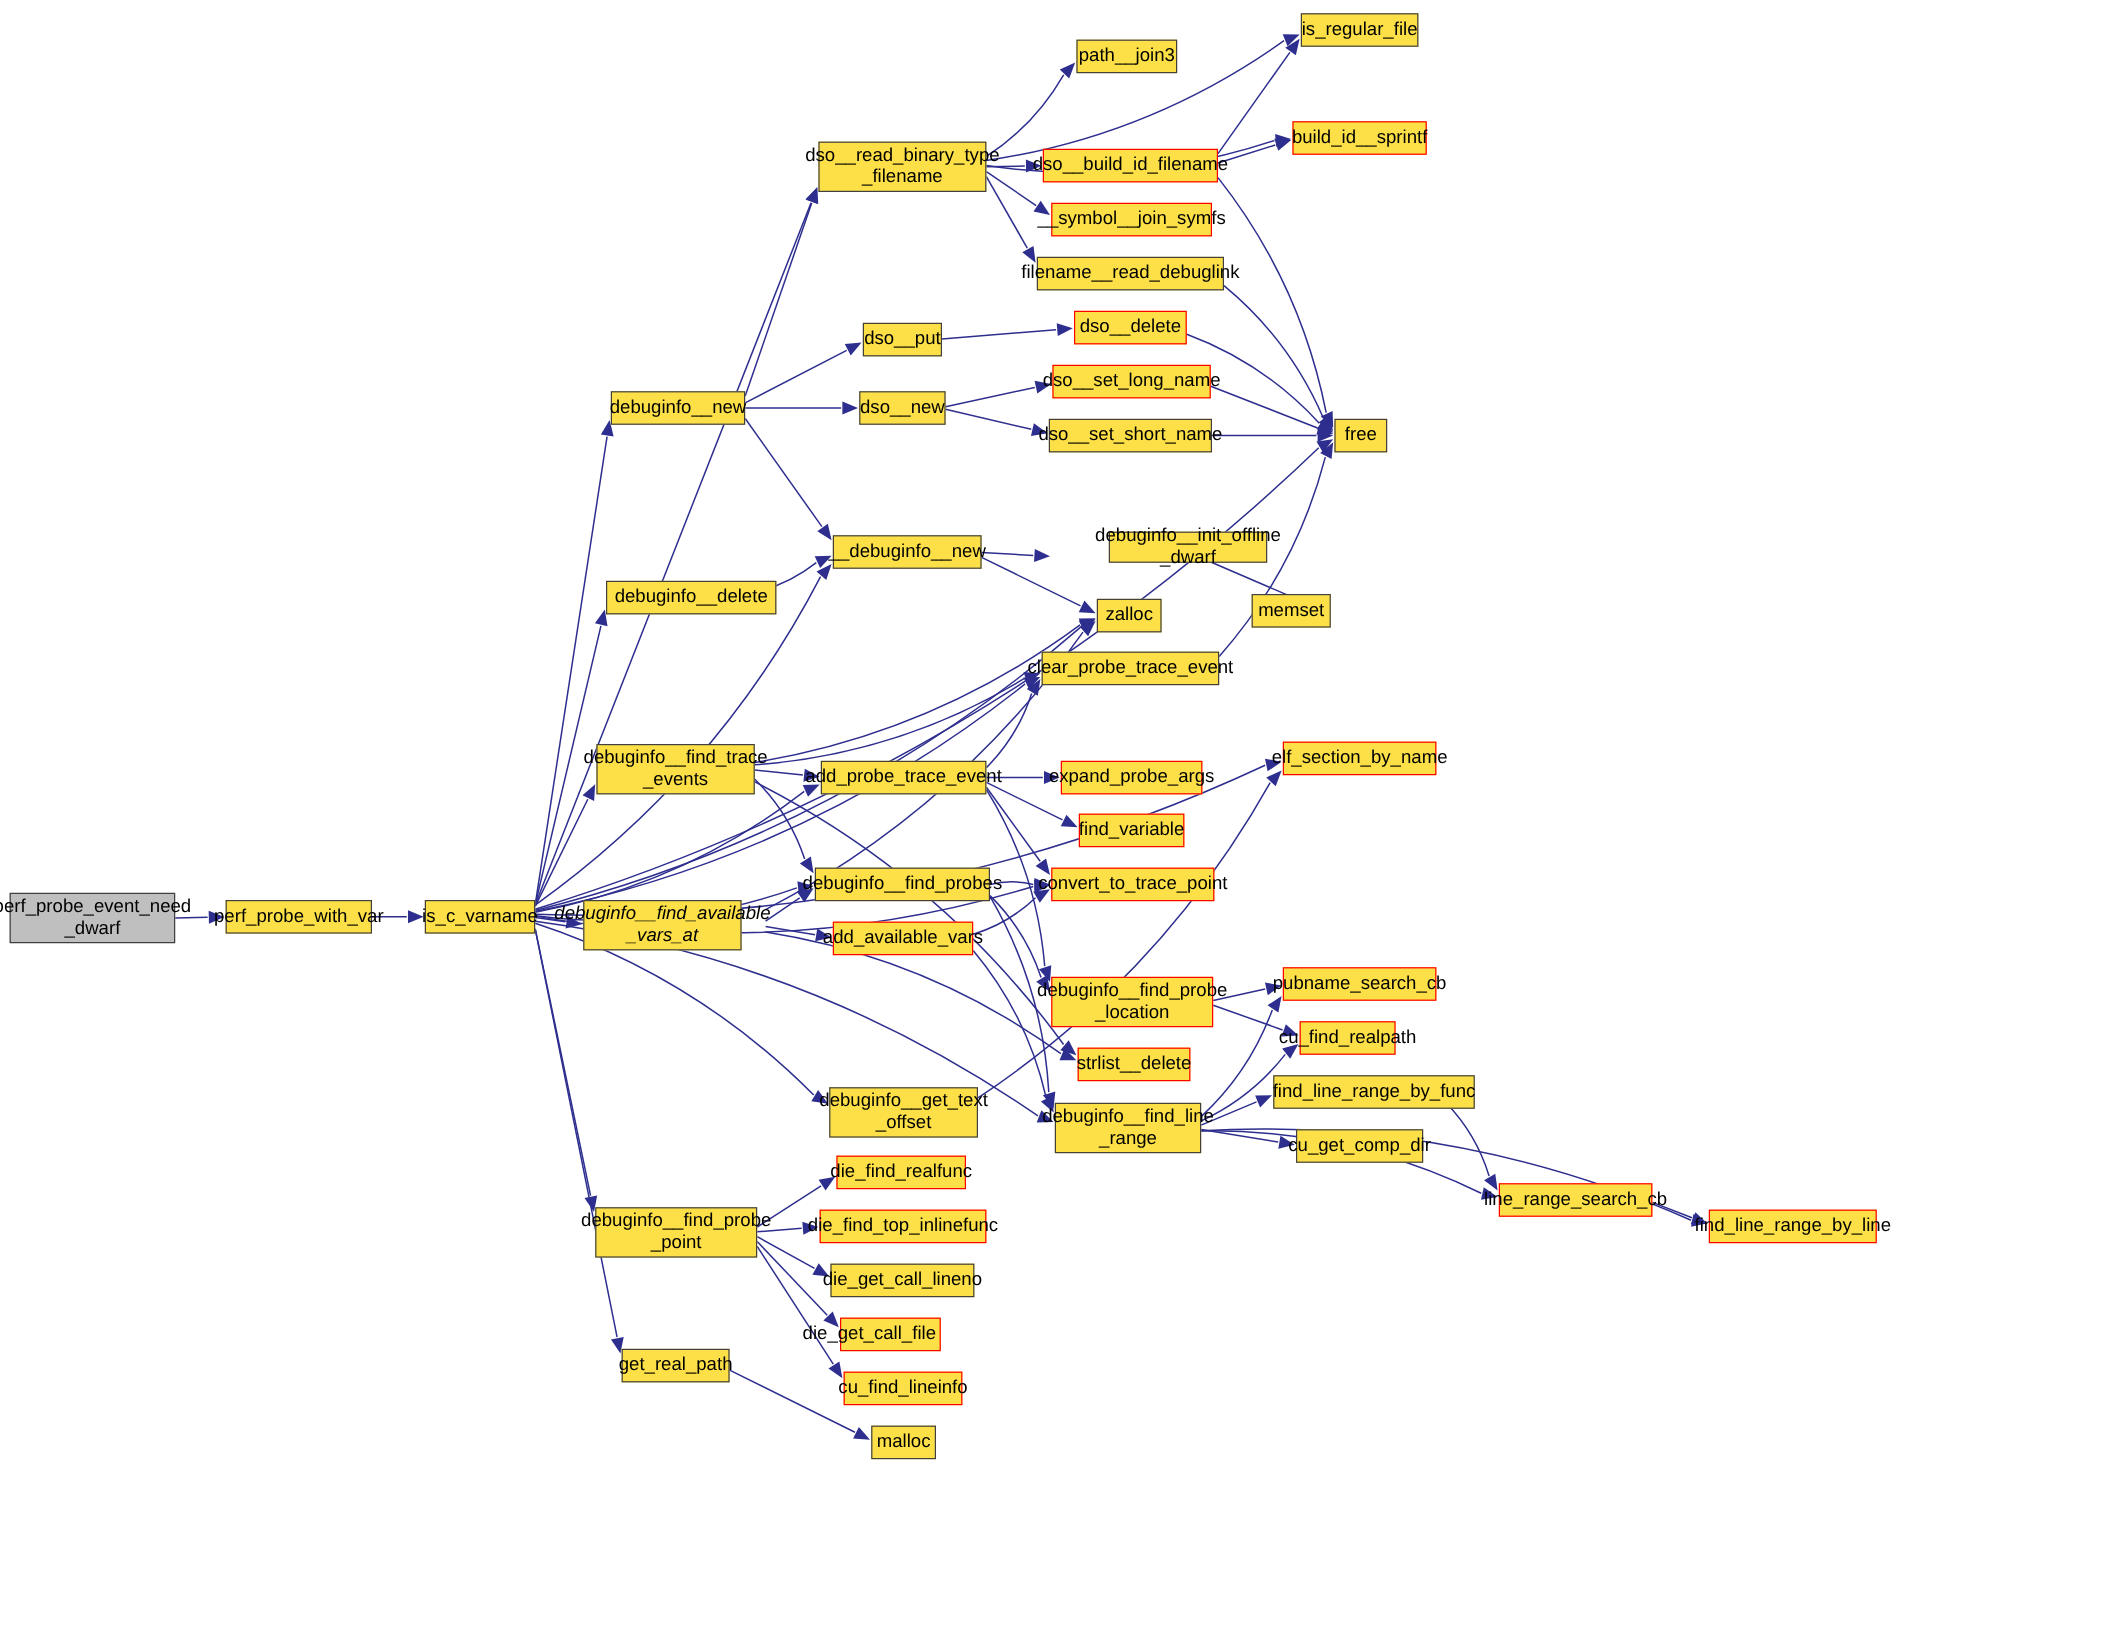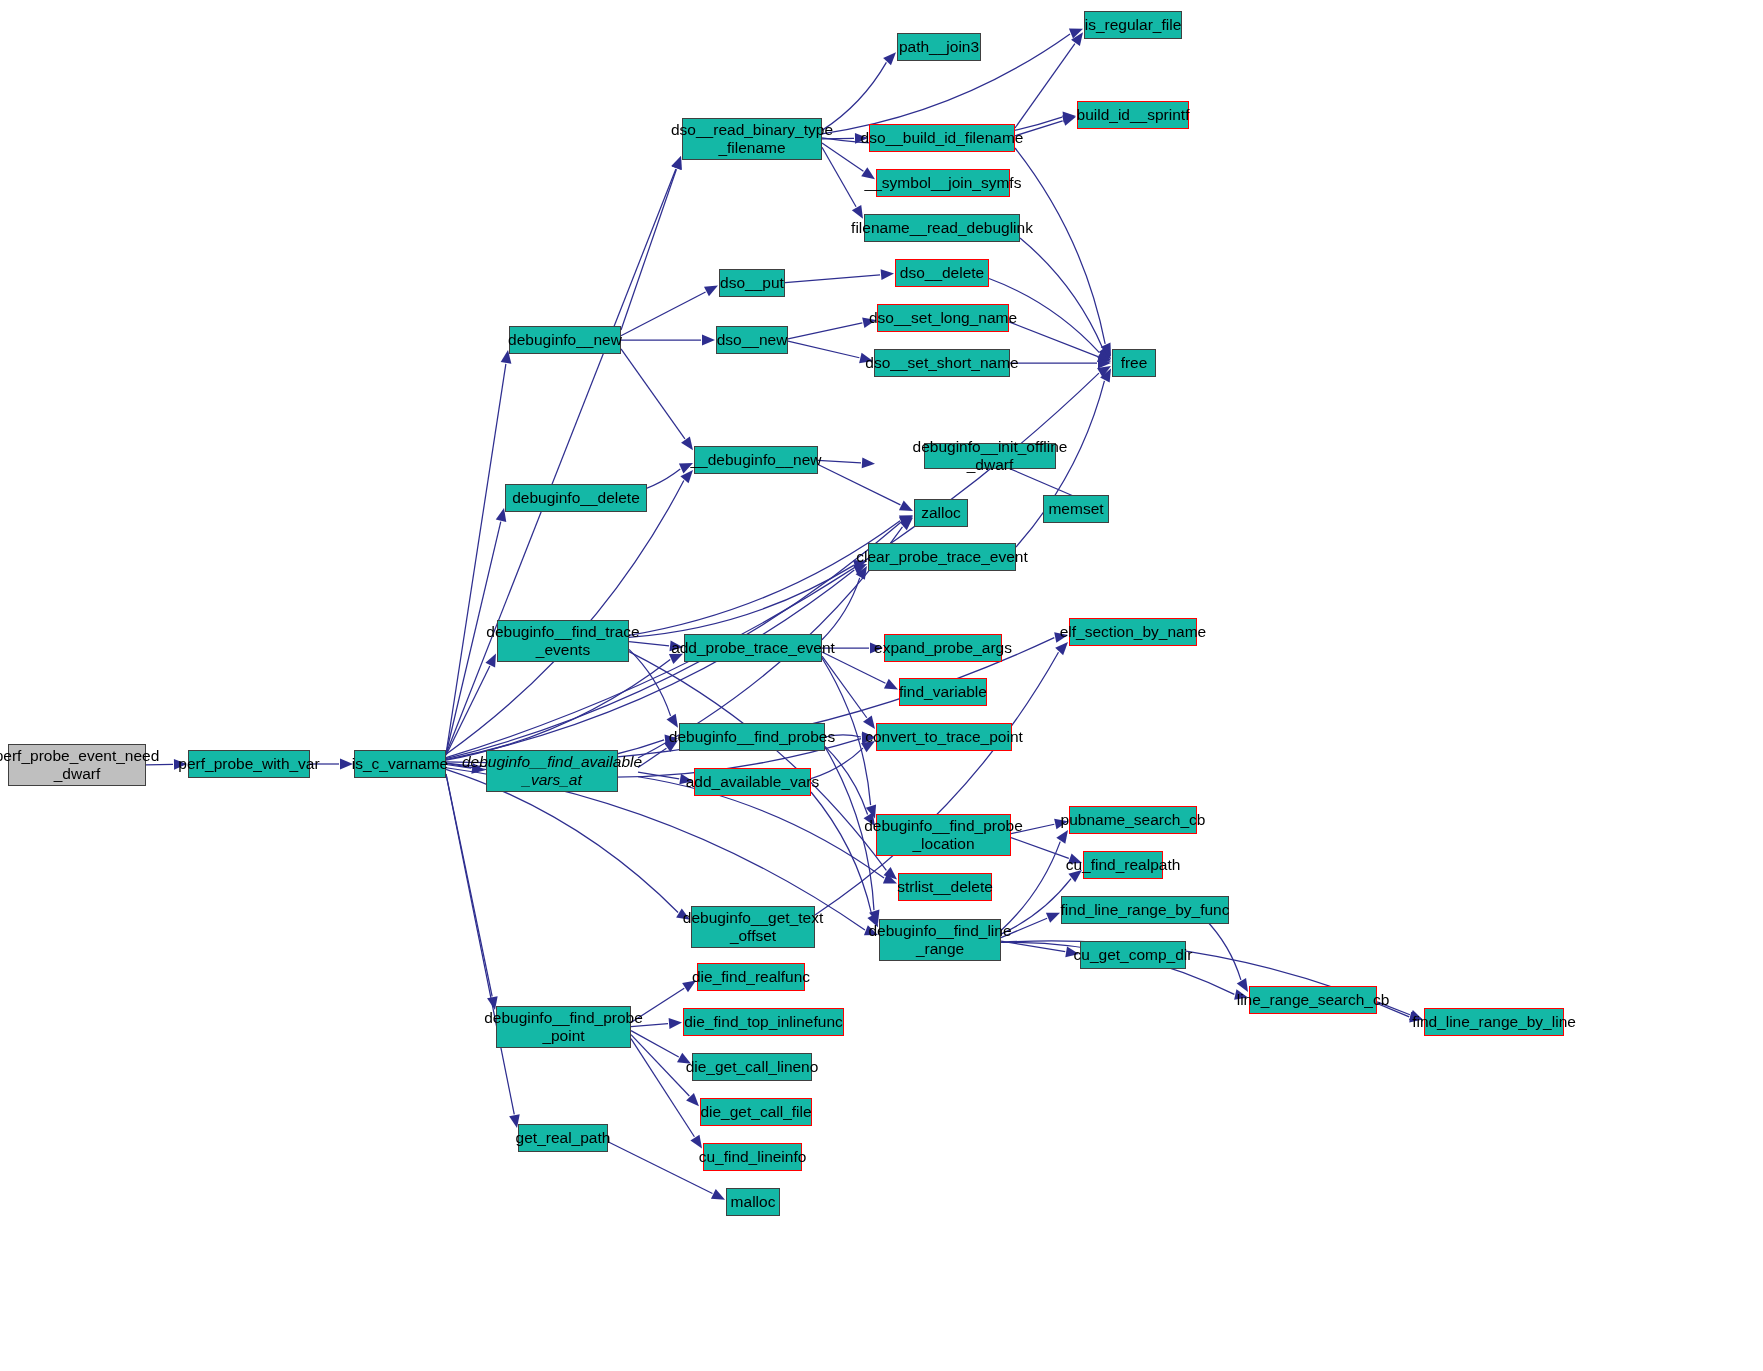--- a/index.html
+++ b/index.html
@@ -22,21 +22,21 @@
     width: 1763px;
     height: 1371px;
   }
   .node {
     position: absolute;
     box-sizing: border-box;
     display: flex;
     align-items: center;
     justify-content: center;
     text-align: center;
-    background: #14b8a6;
+    background: #fde047;
     border: 1px solid #404040;
     font-size: 15.5px;
     line-height: 1.16;
     color: #000000;
     letter-spacing: 0px;
     white-space: pre;
     z-index: 5;
   }
   .node.red {
     border: 1px solid #ff0000;
@@ -263,18 +263,18 @@
     <div class="node red" style="left: 898px; top: 873px; width: 94px; height: 28px;"><span class="lbl">strlist__delete</span></div>
     <div class="node" style="left: 691px; top: 906px; width: 124px; height: 42px;"><span class="lbl">debuginfo__get_text
 _offset</span></div>
     <div class="node" style="left: 879px; top: 919px; width: 122px; height: 42px;"><span class="lbl">debuginfo__find_line
 _range</span></div>
     <div class="node" style="left: 1061px; top: 896px; width: 168px; height: 28px;"><span class="lbl">find_line_range_by_func</span></div>
     <div class="node" style="left: 1080px; top: 941px; width: 106px; height: 28px;"><span class="lbl">cu_get_comp_dir</span></div>
     <div class="node red" style="left: 1249px; top: 986px; width: 128px; height: 28px;"><span class="lbl">line_range_search_cb</span></div>
     <div class="node red" style="left: 1424px; top: 1008px; width: 140px; height: 28px;"><span class="lbl">find_line_range_by_line</span></div>
     <div class="node red" style="left: 697px; top: 963px; width: 108px; height: 28px;"><span class="lbl">die_find_realfunc</span></div>
-    <div class="node red" style="left: 683px; top: 1008px; width: 161px; height: 28px; align-items: center;"><span class="lbl">die_find_top_inlinefunc</span></div>
+    <div class="node red" style="left: 683px; top: 1008px; width: 139px; height: 28px; align-items: center;"><span class="lbl">die_find_top_inlinefunc</span></div>
     <div class="node" style="left: 692px; top: 1053px; width: 120px; height: 28px;"><span class="lbl">die_get_call_lineno</span></div>
-    <div class="node red" style="left: 700px; top: 1098px; width: 112px; height: 28px;"><span class="lbl">die_get_call_file</span></div>
+    <div class="node red" style="left: 700px; top: 1098px; width: 84px; height: 28px; justify-content: flex-end;"><span class="lbl">die_get_call_file</span></div>
     <div class="node red" style="left: 703px; top: 1143px; width: 99px; height: 28px;"><span class="lbl">cu_find_lineinfo</span></div>
     <div class="node" style="left: 726px; top: 1188px; width: 54px; height: 28px;"><span class="lbl">malloc</span></div>
   </div>
 
 </body></html>

